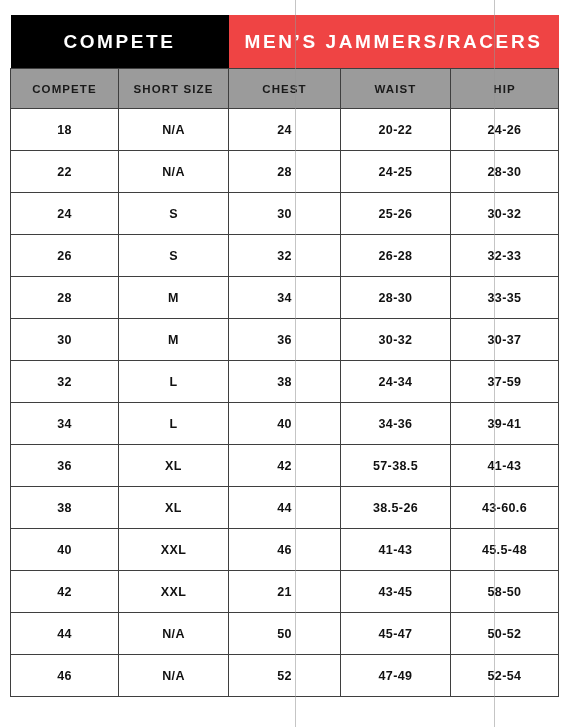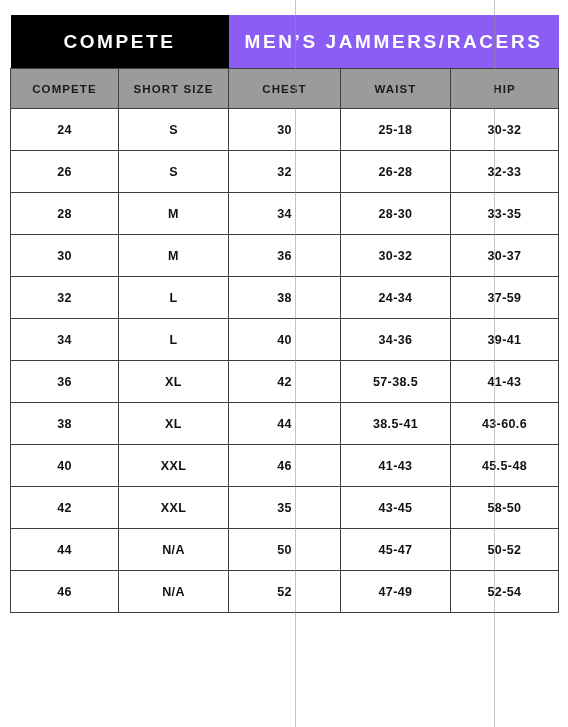--- a/index.html
+++ b/index.html
@@ -35,21 +35,21 @@
     text-align: center;
     vertical-align: middle;
     font-weight: bold;
     font-size: 19px;
     letter-spacing: 2.6px;
     color: #ffffff;
     padding: 0;
     border: none;
   }
   .banner-left  { background: #000000; }
-  .banner-right { background: #8b5cf6; }
+  .banner-right { background: #ef4444; }
 
   
   .colhead-cell {
     height: 39px;
     background: #9B9B9B;
     color: #1a1a1a;
     text-align: center;
     vertical-align: middle;
     font-weight: bold;
     font-size: 11.5px;
@@ -102,24 +102,38 @@
       <tr id="column-header-row">
           <td class="colhead-cell">COMPETE</td>
           <td class="colhead-cell">SHORT SIZE</td>
           <td class="colhead-cell">CHEST</td>
           <td class="colhead-cell">WAIST</td>
           <td class="colhead-cell">HIP</td>
         </tr>
     </thead>
     <tbody id="table-body">
         <tr>
+          <td class="data-cell">18</td>
+          <td class="data-cell">N/A</td>
+          <td class="data-cell">24</td>
+          <td class="data-cell">20-22</td>
+          <td class="data-cell">24-26</td>
+        </tr>
+        <tr>
+          <td class="data-cell">22</td>
+          <td class="data-cell">N/A</td>
+          <td class="data-cell">28</td>
+          <td class="data-cell">24-25</td>
+          <td class="data-cell">28-30</td>
+        </tr>
+        <tr>
           <td class="data-cell">24</td>
           <td class="data-cell">S</td>
           <td class="data-cell">30</td>
-          <td class="data-cell">25-18</td>
+          <td class="data-cell">25-26</td>
           <td class="data-cell">30-32</td>
         </tr>
         <tr>
           <td class="data-cell">26</td>
           <td class="data-cell">S</td>
           <td class="data-cell">32</td>
           <td class="data-cell">26-28</td>
           <td class="data-cell">32-33</td>
         </tr>
         <tr>
@@ -154,34 +168,34 @@
           <td class="data-cell">36</td>
           <td class="data-cell">XL</td>
           <td class="data-cell">42</td>
           <td class="data-cell">57-38.5</td>
           <td class="data-cell">41-43</td>
         </tr>
         <tr>
           <td class="data-cell">38</td>
           <td class="data-cell">XL</td>
           <td class="data-cell">44</td>
-          <td class="data-cell">38.5-41</td>
+          <td class="data-cell">38.5-26</td>
           <td class="data-cell">43-60.6</td>
         </tr>
         <tr>
           <td class="data-cell">40</td>
           <td class="data-cell">XXL</td>
           <td class="data-cell">46</td>
           <td class="data-cell">41-43</td>
           <td class="data-cell">45.5-48</td>
         </tr>
         <tr>
           <td class="data-cell">42</td>
           <td class="data-cell">XXL</td>
-          <td class="data-cell">35</td>
+          <td class="data-cell">21</td>
           <td class="data-cell">43-45</td>
           <td class="data-cell">58-50</td>
         </tr>
         <tr>
           <td class="data-cell">44</td>
           <td class="data-cell">N/A</td>
           <td class="data-cell">50</td>
           <td class="data-cell">45-47</td>
           <td class="data-cell">50-52</td>
         </tr>

